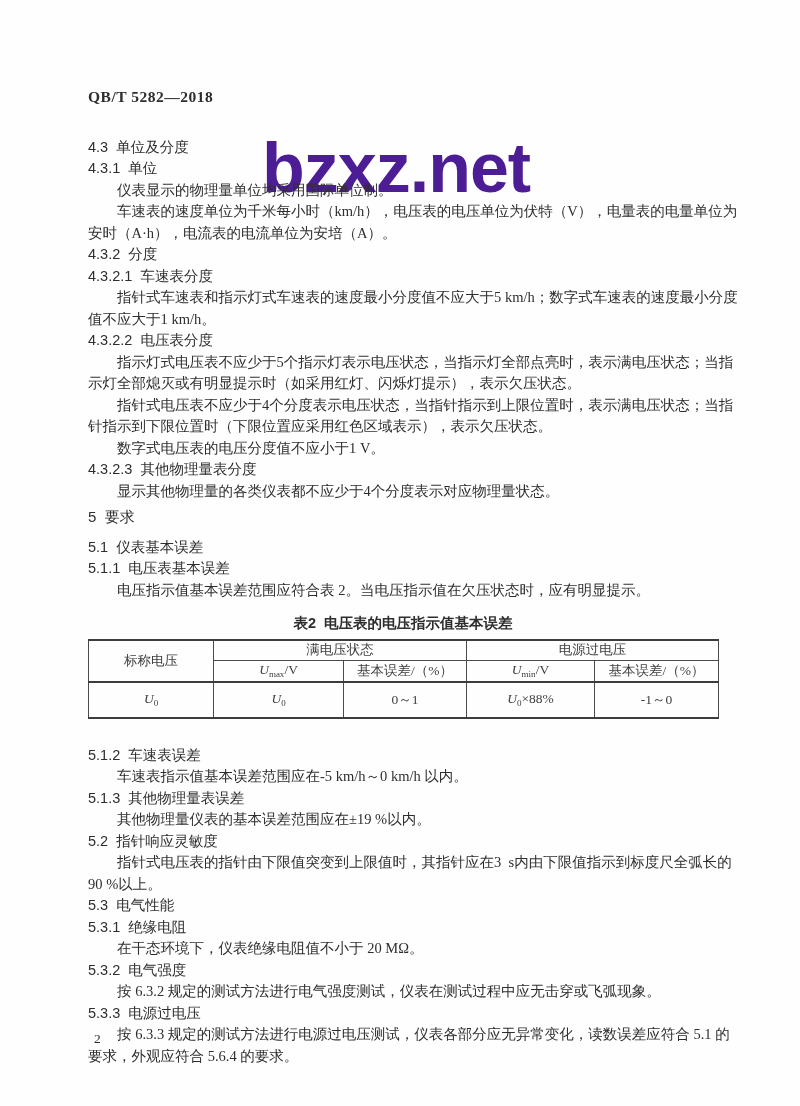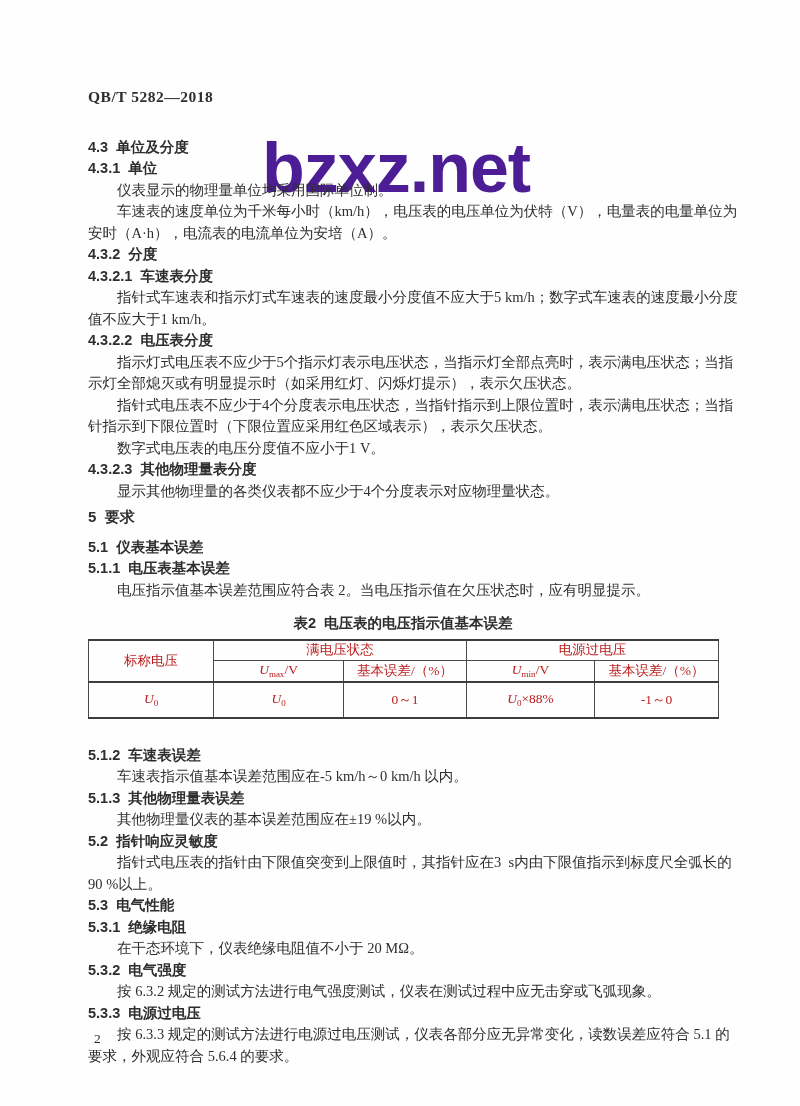--- a/index.html
+++ b/index.html
@@ -35,21 +35,21 @@
     line-height:21.5px;
     letter-spacing:0.5px;
     white-space:pre;
   }
   .line {
     font-size:14.5px;
     line-height:21.5px;
     white-space:pre;
   }
   .h1, .h2, .h3 {
-    font-weight:700;
+    font-weight:400;
     font-family:"Liberation Sans","DejaVu Sans",sans-serif;
     font-size:14.5px;
   }
   .h1 { margin-top:4px; margin-bottom:9px; font-size:15px; }
   #flow-top .line:first-child { margin-top:29px; }
   .p  { padding-left:29px; }
   .pc { padding-left:0; }
   .tbl-caption {
     margin-top:12px;
     text-align:center;
@@ -59,21 +59,21 @@
     line-height:21.5px;
     white-space:pre;
   }
   table.t2 {
     margin-top:4px;
     width:630px;
     border-collapse:collapse;
     table-layout:fixed;
     text-align:center;
     font-size:13.5px;
-    color:#b91c1c;
+    color:#404040;
     border-top:2px solid #3d3d3d;
     border-bottom:2px solid #3d3d3d;
   }
   table.t2 td {
     border:1px solid #4a4a4a;
     height:21px;
     padding:0 2px;
     vertical-align:middle;
   }
   table.t2 tr.body-row td { border-top:2px solid #3d3d3d; height:36px; }

